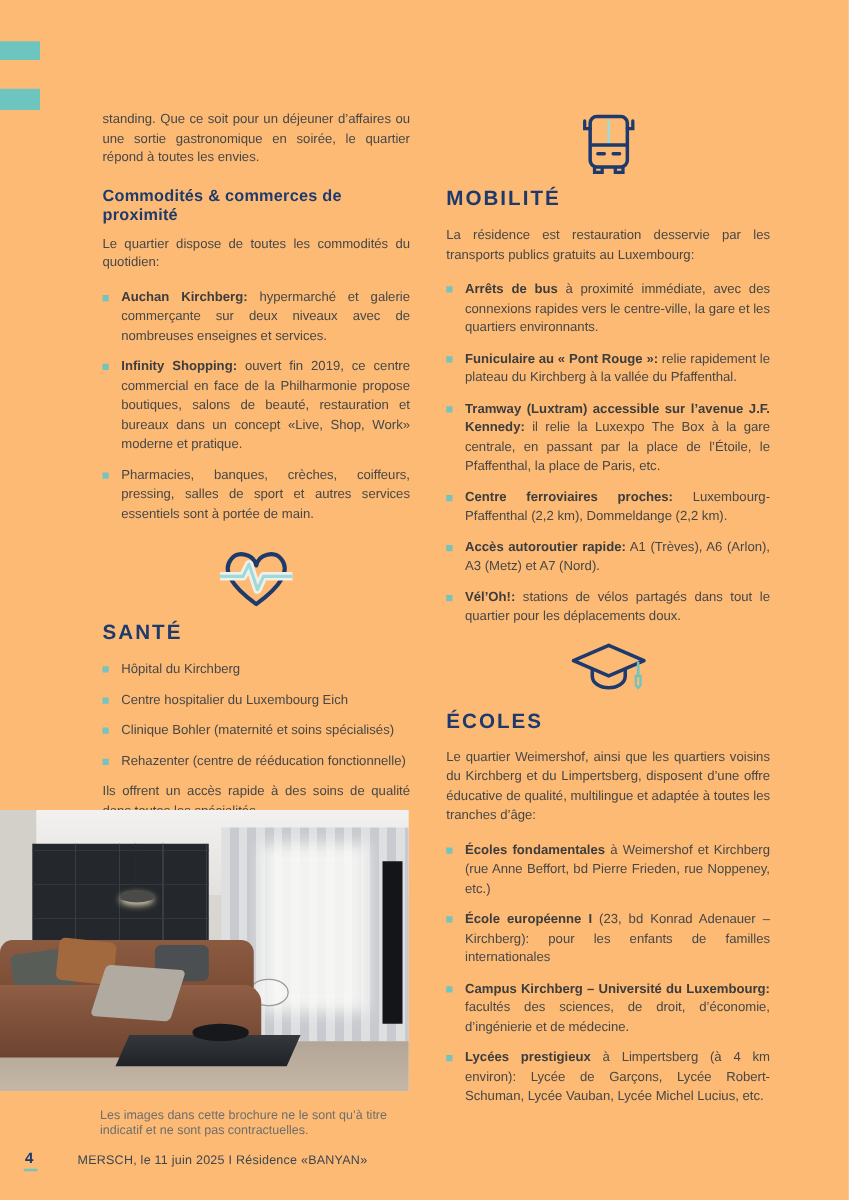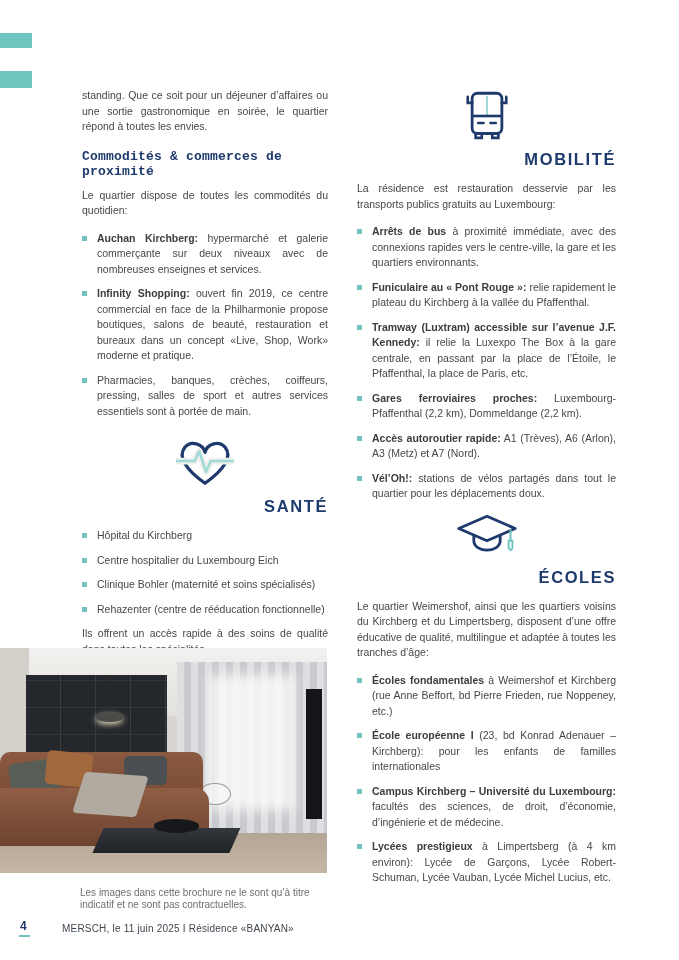--- a/index.html
+++ b/index.html
@@ -1,35 +1,35 @@
 <!DOCTYPE html>
 <html lang="fr"><head>
 <meta charset="utf-8">
 <style>
   html,body{margin:0;padding:0;background:#e6e5e2;}
   .page{
     position:relative;width:679px;height:960px;overflow:hidden;
-    background:#ffffff;
+    background:#fdba74;
     font-family:"Liberation Sans","DejaVu Sans",sans-serif;
     color:#474747;
   }
   
   .tab{position:absolute;left:0;background:#6ec5c0;}
   .tab1{top:33px;width:32px;height:15px;}
   .tab2{top:71px;width:32px;height:17px;}
 
   
   .col{position:absolute;top:0;}
   .col-left{left:82px;width:246px;top:88px;}
   .col-right{left:357px;width:259px;top:80px;}
 
   p.body{font-size:10.5px;line-height:15.5px;margin:0 0 12px 0;text-align:justify;hyphens:auto;}
-  h3.subhead{font-size:13px;color:#1e3a6d;margin:14px 0 9px 0;font-weight:bold;letter-spacing:.2px;font-family:Liberation Mono, monospace;}
+  h3.subhead{font-size:13px;color:#1e3a6d;margin:14px 0 9px 0;font-weight:bold;letter-spacing:.2px;}
   h2.section{font-size:16.5px;color:#1e3a6d;margin:6px 0 12px 0;font-weight:bold;
-             letter-spacing:1.6px;text-align:right;}
+             letter-spacing:1.6px;text-align:left;}
   .iconblock{text-align:center;margin:16px 0 0 0;}
 
   .bullets{margin:0 0 4px 0;}
   .bullet{position:relative;padding-left:15px;margin:0 0 9px 0;}
   .bullet .sq{position:absolute;left:0;top:5px;width:5px;height:5px;background:#74c3be;}
   .bullet p{font-size:10.5px;line-height:15.5px;margin:0;text-align:justify;hyphens:auto;}
   .bullet b{color:#3d3d3d;}
 
   
   .photo{position:absolute;left:0;top:648px;width:327px;height:225px;overflow:hidden;background:#d9d5d0;}
@@ -164,21 +164,21 @@
           <p><b>Funiculaire au « Pont Rouge »:</b><span> relie rapidement le plateau du Kirchberg à la vallée du Pfaffenthal.</span></p>
         </div>
 
         <div class="bullet">
           <span class="sq"></span>
           <p><b>Tramway (Luxtram) accessible sur l’avenue J.F. Kennedy:</b><span> il relie la Luxexpo The Box à la gare centrale, en passant par la place de l’Étoile, le Pfaffenthal, la place de Paris, etc.</span></p>
         </div>
 
         <div class="bullet">
           <span class="sq"></span>
-          <p><b>Gares ferroviaires proches:</b><span> Luxembourg-Pfaffenthal (2,2 km), Dommeldange (2,2 km).</span></p>
+          <p><b>Centre ferroviaires proches:</b><span> Luxembourg-Pfaffenthal (2,2 km), Dommeldange (2,2 km).</span></p>
         </div>
 
         <div class="bullet">
           <span class="sq"></span>
           <p><b>Accès autoroutier rapide:</b><span> A1 (Trèves), A6 (Arlon), A3 (Metz) et A7 (Nord).</span></p>
         </div>
 
         <div class="bullet">
           <span class="sq"></span>
           <p><b>Vél’Oh!:</b><span> stations de vélos partagés dans tout le quartier pour les déplacements doux.</span></p>

